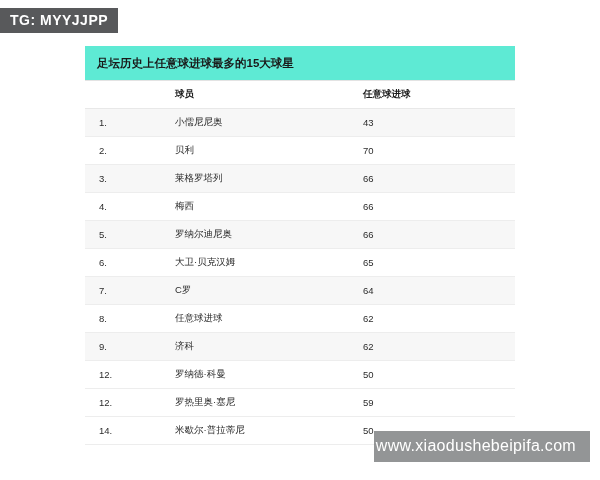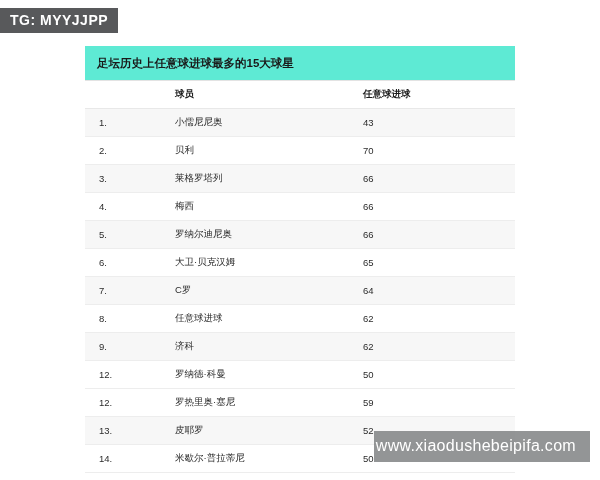--- a/index.html
+++ b/index.html
@@ -160,25 +160,20 @@
         <tr class="even">
           <td class="col-rank">12.</td>
           <td class="col-player">罗纳德·科曼</td>
           <td class="col-goals">50</td>
         </tr>
         <tr class="even">
           <td class="col-rank">12.</td>
           <td class="col-player">罗热里奥·塞尼</td>
           <td class="col-goals">59</td>
         </tr>
-        <tr class="odd">
-          <td class="col-rank">13.</td>
-          <td class="col-player">皮耶罗</td>
-          <td class="col-goals">52</td>
-        </tr>
         <tr class="even">
           <td class="col-rank">14.</td>
           <td class="col-player">米歇尔·普拉蒂尼</td>
           <td class="col-goals">50</td>
         </tr>
       </tbody>
   </table>
 </div>
 
 <div class="site-watermark">www.xiaodushebeipifa.com</div>

